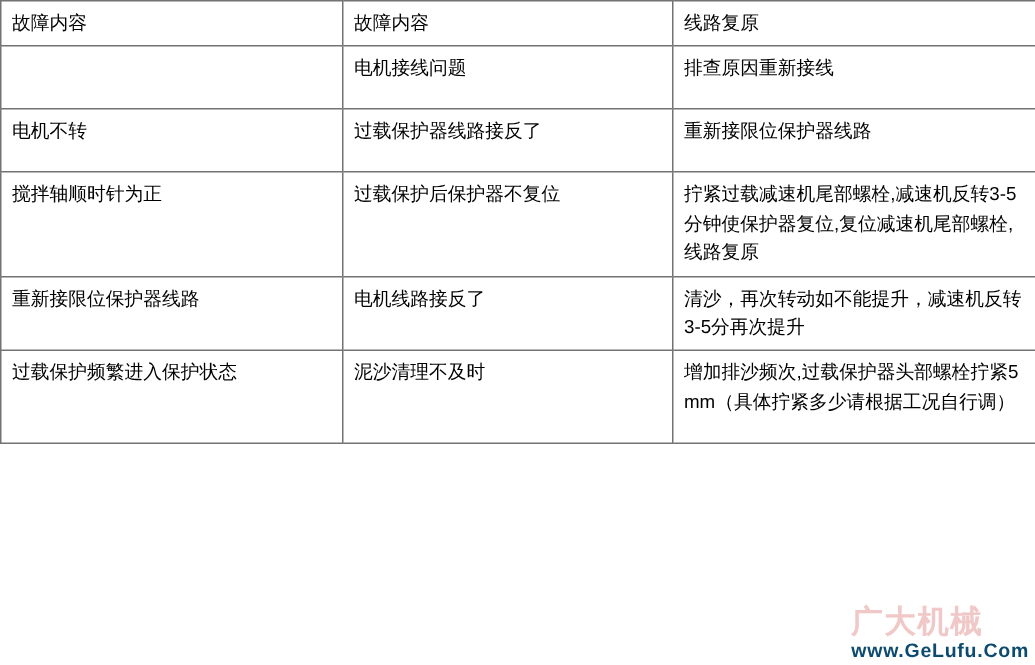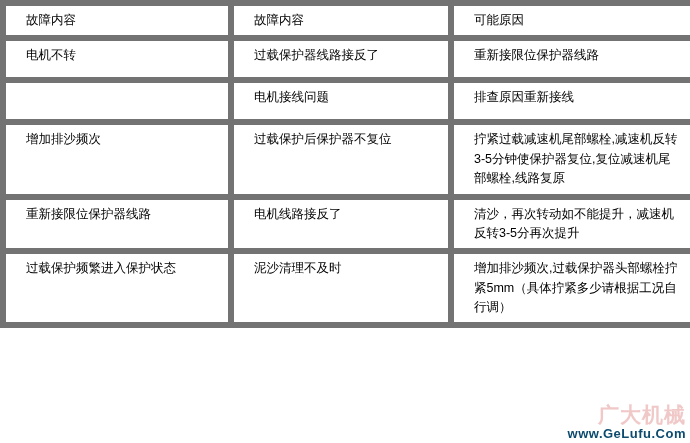--- a/index.html
+++ b/index.html
@@ -17,37 +17,37 @@
   }
   #troubleshoot-table {
     border-collapse: collapse;
     width: 690px;
     table-layout: fixed;
   }
   #troubleshoot-table col.c0 { width: 228px; }
   #troubleshoot-table col.c1 { width: 220px; }
   #troubleshoot-table col.c2 { width: 242px; }
   #troubleshoot-table td {
-    border: 6px solid #737373;
+    border: 1px solid #737373;
     vertical-align: top;
-    padding: 5px 7px 5px 20px;
+    padding: 5px 7px 5px 7px;
     font-size: 12.5px;
     line-height: 1.55;
     word-break: break-all;
   }
   #troubleshoot-table tr.header td {
     font-size: 12.5px;
   }
   td.blank { border: 1px solid #b4b4b4; border-top: none; }
   .cell-text { display: block; }
   .watermark {
     position: absolute;
     right: 4px;
     bottom: 1px;
-    text-align: right;
+    text-align: left;
     pointer-events: none;
     user-select: none;
   }
   .wm-line1 {
     color: #f0c6c6;
     font-size: 21px;
     font-weight: bold;
     letter-spacing: 1px;
     line-height: 1;
     opacity: 0.95;
@@ -72,53 +72,53 @@
   </colgroup>
   <tbody>
     <tr class="header">
       <td>
           <span class="cell-text">故障内容</span>
         </td>
       <td>
           <span class="cell-text">故障内容</span>
         </td>
       <td>
-          <span class="cell-text">可能原因</span>
+          <span class="cell-text">线路复原</span>
+        </td>
+    </tr>
+
+    <tr style="height:42px">
+      <td class="blank">
+          <span class="cell-text"></span>
+        </td>
+      <td>
+          <span class="cell-text">电机接线问题</span>
+        </td>
+      <td>
+          <span class="cell-text">排查原因重新接线</span>
         </td>
     </tr>
 
     <tr style="height:42px">
       <td>
           <span class="cell-text">电机不转</span>
         </td>
       <td>
           <span class="cell-text">过载保护器线路接反了</span>
         </td>
       <td>
           <span class="cell-text">重新接限位保护器线路</span>
         </td>
     </tr>
 
-    <tr style="height:42px">
-      <td class="blank">
-          <span class="cell-text"></span>
-        </td>
-      <td>
-          <span class="cell-text">电机接线问题</span>
-        </td>
-      <td>
-          <span class="cell-text">排查原因重新接线</span>
-        </td>
-    </tr>
-
 
 
     <tr style="height:62px">
       <td>
-          <span class="cell-text">增加排沙频次</span>
+          <span class="cell-text">搅拌轴顺时针为正</span>
         </td>
       <td>
           <span class="cell-text">过载保护后保护器不复位</span>
         </td>
       <td>
           <span class="cell-text">拧紧过载减速机尾部螺栓,减速机反转3-5分钟使保护器复位,复位减速机尾部螺栓,线路复原</span>
         </td>
     </tr>
 
     <tr style="height:48px">

